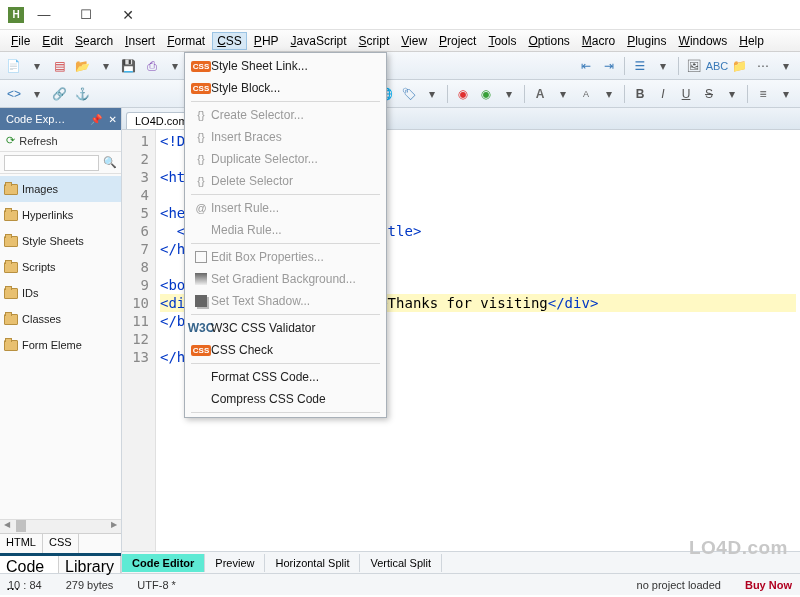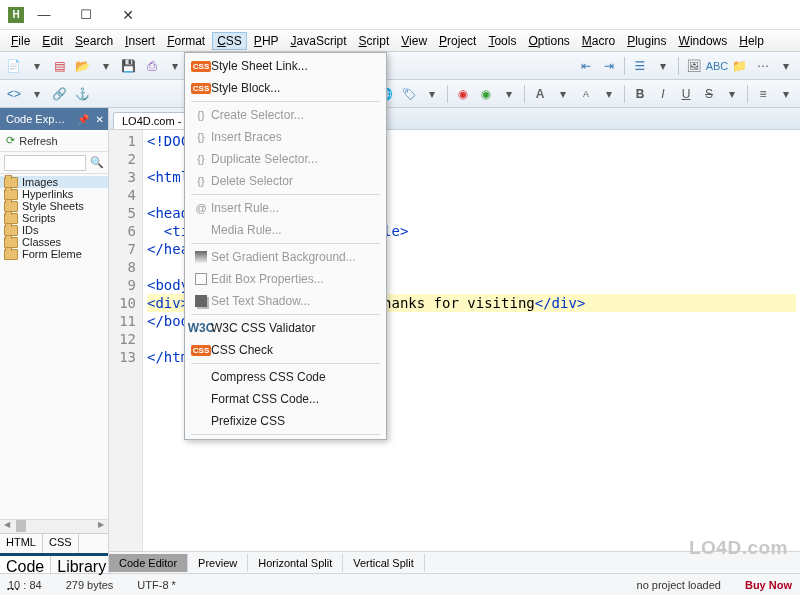--- a/index.html
+++ b/index.html
@@ -12,30 +12,30 @@
 .winbtn.close { font-size: 14px; }
 .menubar { height: 22px; display: flex; align-items: center; padding: 0 6px; gap: 2px; background: linear-gradient(#fdfdfd,#f0f0f0); border-bottom: 1px solid #d0d0d0; font-size: 12px; }
 .menubar span { padding: 2px 5px; cursor: default; }
 .menubar span u { text-decoration: underline; }
 .menubar .active { background: #d6e8f6; border: 1px solid #9cc4e4; padding: 1px 4px; }
 .toolbar { height: 28px; background: linear-gradient(#f6f9fc,#e7eef5); border-bottom: 1px solid #c8d0d8; display: flex; align-items: center; padding: 0 4px; gap: 3px; }
 .tbtn { width: 20px; height: 20px; display: flex; align-items: center; justify-content: center; font-size: 12px; color: #555; cursor: default; }
 .tsep { width: 1px; height: 18px; background: #c0c8d0; margin: 0 2px; }
 .toolbar2 { height: 28px; background: linear-gradient(#f6f9fc,#e7eef5); border-bottom: 1px solid #c8d0d8; display: flex; align-items: center; padding: 0 4px; gap: 3px; }
 .middle { display: flex; height: 465px; }
-.sidepanel { width: 109px; background: #fafafa; border-right: 1px solid #cfd6dd; display: flex; flex-direction: column; }
+.sidepanel { width: 122px; background: #fafafa; border-right: 1px solid #cfd6dd; display: flex; flex-direction: column; }
 .sidehead { height: 22px; background: #5176a0; color: #fff; display: flex; align-items: center; padding: 0 6px; font-size: 11px; position: relative; }
 .sidehead .pin { position: absolute; right: 18px; font-size: 10px; }
 .sidehead .x { position: absolute; right: 4px; font-size: 10px; }
 .refresh { height: 22px; display: flex; align-items: center; padding: 0 6px; font-size: 11px; border-bottom: 1px solid #e0e0e0; color: #333; }
 .searchbox { height: 22px; display: flex; align-items: center; padding: 0 4px; border-bottom: 1px solid #e0e0e0; }
 .searchbox input { flex: 1; border: 1px solid #ccc; font-size: 11px; padding: 1px 2px; width: 60px; }
 .searchbox .sicon { font-size: 11px; color: #888; margin-left: 4px; }
 .tree { flex: 1; padding: 2px 0; overflow: hidden; }
-.tree-item { display: flex; align-items: center; padding: 0 4px; font-size: 11px; color: #222; cursor: default; white-space: nowrap; }
+.tree-item { display: flex; align-items: center; padding: 7px 4px; font-size: 11px; color: #222; cursor: default; white-space: nowrap; }
 .tree-item.sel { background: #d6e8f6; }
 .fico { width: 14px; height: 11px; background: #e8c070; border: 1px solid #b89040; margin-right: 4px; border-radius: 1px; position: relative; }
 .fico::before { content: ''; position: absolute; top: -3px; left: 0; width: 5px; height: 3px; background: #e8c070; border: 1px solid #b89040; border-bottom: none; }
 .sidesb { height: 14px; background: #f0f0f0; border-top: 1px solid #ddd; display: flex; }
 .sidesb .thumb { width: 10px; height: 12px; background: #c0c0c0; margin-left: 2px; }
 .sidesb .arrow { width: 14px; font-size: 8px; text-align: center; color: #888; }
 .sidetabs { height: 20px; display: flex; border-top: 1px solid #d0d0d0; font-size: 11px; }
 .sidetabs div { padding: 2px 6px; border-right: 1px solid #d0d0d0; cursor: default; text-align: center; }
 .sidetabs2 { height: 20px; display: flex; border-top: 3px solid #0c4a6e; font-size: 16px; }
 .sidetabs2 div { padding: 2px 6px; border-right: 1px solid #d0d0d0; cursor: default; }
@@ -45,21 +45,21 @@
 .filetab { background: #fff; border: 1px solid #b8c4d0; border-bottom: none; padding: 2px 8px; font-size: 11px; border-radius: 3px 3px 0 0; margin-right: 2px; cursor: default; }
 .codearea { flex: 1; display: flex; font-family: Consolas, monospace; font-size: 14px; position: relative; }
 .gutter { width: 34px; background: #f2f2f2; color: #888; text-align: right; padding: 2px 6px 2px 2px; line-height: 18px; border-right: 1px solid #e0e0e0; }
 .code { flex: 1; padding: 2px 4px; line-height: 18px; white-space: pre; }
 .code .line { height: 18px; }
 .code .hl { background: #fff9c4; }
 .tag { color: #0037c6; }
 .txt { color: #000; }
 .viewtabs { height: 22px; background: #f4f6f8; border-top: 1px solid #d0d6dc; display: flex; align-items: center; font-size: 11px; }
 .viewtabs div { padding: 3px 10px; border-right: 1px solid #d0d6dc; cursor: default; }
-.viewtabs .act { background: #a3a3a3; font-weight: normal; }
+.viewtabs .act { background: #5eead4; font-weight: bold; }
 .statusbar { height: 22px; background: #f4f6f8; border-top: 1px solid #d0d6dc; display: flex; align-items: center; font-size: 11px; color: #333; padding: 0 8px; gap: 24px; }
 .statusbar .spacer { flex: 1; }
 .statusbar .buy { color: #b00020; font-weight: bold; }
 .watermark { position: absolute; right: 12px; bottom: 38px; color: #c8c8c8; font-size: 19px; font-weight: bold; letter-spacing: 0.5px; }
 
 .dropdown { position: absolute; left: 184px; top: 52px; width: 203px; background: #fafafa; border: 1px solid #a8b0b8; box-shadow: 2px 2px 6px rgba(0,0,0,0.25); z-index: 100; padding: 2px; }
 .dd-item { display: flex; align-items: center; height: 22px; padding: 0 8px 0 4px; font-size: 12px; color: #222; cursor: default; }
 .dd-item.dis { color: #9a9a9a; }
 .dd-ico { width: 20px; display: flex; align-items: center; justify-content: center; font-size: 11px; }
 .dd-sep { height: 1px; background: #d8d8d8; margin: 2px 4px; }
@@ -303,56 +303,52 @@
       </span>
       <span>Insert Rule...</span>
     </div>
     <div class="dd-item dis">
       <span class="dd-ico"></span>
       <span>Media Rule...</span>
     </div>
     <div class="dd-sep"></div>
     <div class="dd-item dis">
       <span class="dd-ico">
+        <span class="ico-box"></span>
+      </span>
+      <span>Edit Box Properties...</span>
+    </div>
+    <div class="dd-item dis">
+      <span class="dd-ico">
         <span class="ico-grad"></span>
       </span>
       <span>Set Gradient Background...</span>
     </div>
     <div class="dd-item dis">
       <span class="dd-ico">
-        <span class="ico-box"></span>
-      </span>
-      <span>Edit Box Properties...</span>
-    </div>
-    <div class="dd-item dis">
-      <span class="dd-ico">
         <span class="ico-shadow"></span>
       </span>
       <span>Set Text Shadow...</span>
     </div>
     <div class="dd-sep"></div>
     <div class="dd-item">
       <span class="dd-ico">
         <span class="ico-w3c">W3C</span>
       </span>
       <span>W3C CSS Validator</span>
     </div>
     <div class="dd-item">
       <span class="dd-ico">
         <span class="css-badge">CSS</span>
       </span>
       <span>CSS Check</span>
     </div>
     <div class="dd-sep"></div>
+    <div class="dd-item">
+      <span class="dd-ico"></span>
+      <span>Format CSS Code...</span>
+    </div>
     <div class="dd-item">
       <span class="dd-ico"></span>
       <span>Compress CSS Code</span>
     </div>
-    <div class="dd-item">
-      <span class="dd-ico"></span>
-      <span>Format CSS Code...</span>
-    </div>
-    <div class="dd-item">
-      <span class="dd-ico"></span>
-      <span>Prefixize CSS</span>
-    </div>
     <div class="dd-sep"></div>
   </div>
 
 </body></html>

